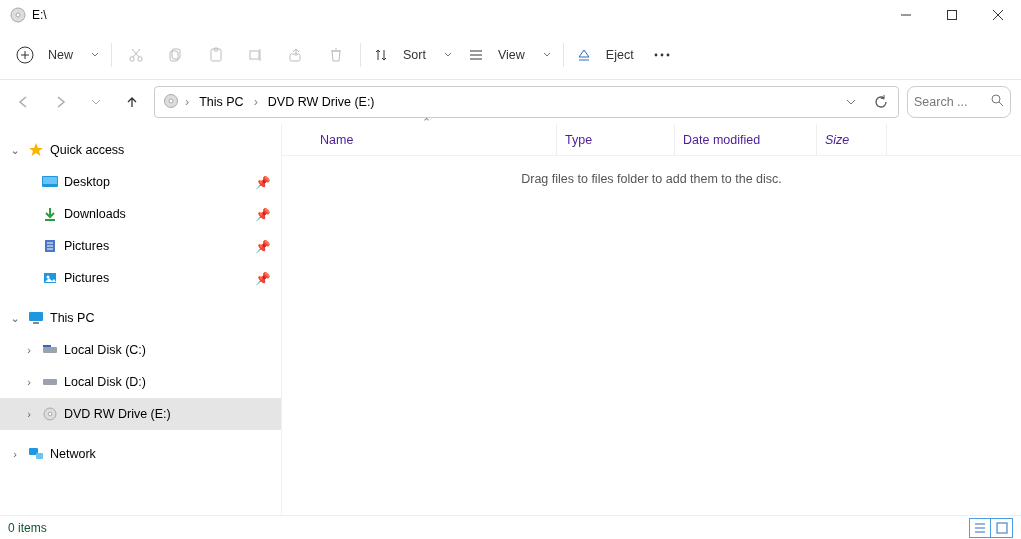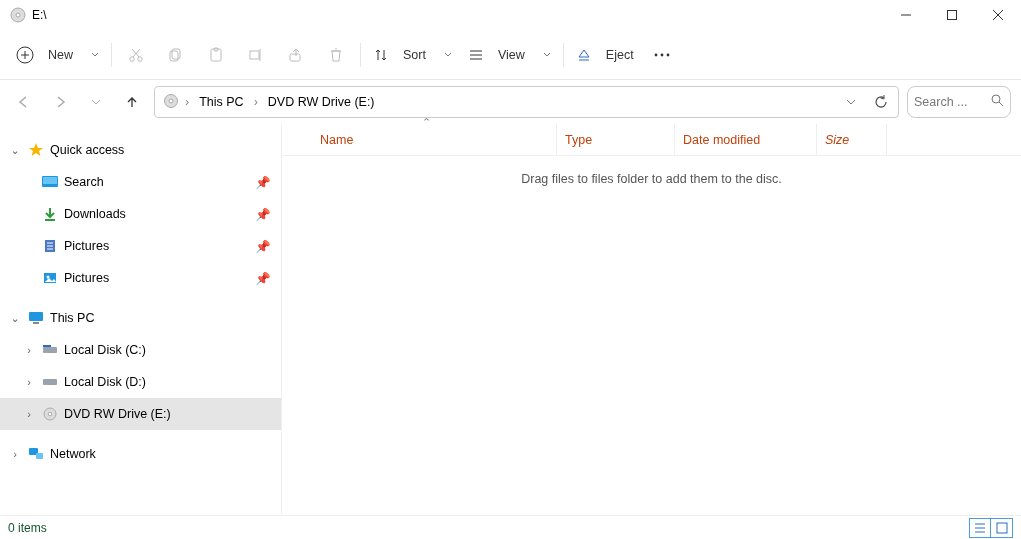--- a/index.html
+++ b/index.html
@@ -39,21 +39,21 @@
 .sbitem { height: 32px; display: flex; align-items: center; padding-left: 8px; gap: 4px; }
 .sbitem .exp { width: 14px; text-align: center; color: #666; font-size: 11px; }
 .sbitem.sub { padding-left: 22px; }
 .sbitem.sub2 { padding-left: 22px; }
 .sbitem .iconarea { width: 20px; display:flex; justify-content:center; }
 .sbitem .pin { margin-left: auto; margin-right: 10px; color: #b0b0b0; }
 .sbitem.selected { background: #e5e5e5; }
 
 
 .contentarea { flex:1; display:flex; flex-direction:column; }
-.colheaders { height: 32px; display:flex; align-items: center; border-bottom: 1px solid #f0f0f0; color: #c2410c; padding-left: 30px; }
+.colheaders { height: 32px; display:flex; align-items: center; border-bottom: 1px solid #f0f0f0; color: #4c1d95; padding-left: 30px; }
 .colheaders .col { border-right: 1px solid #eee; padding: 0 8px; display:flex; align-items:center; height:100%; }
 .colheaders .col.name { width: 245px; }
 .colheaders .col.date { width: 142px; }
 .colheaders .col.type { width: 118px; }
 .colheaders .col.size { width: 70px; font-style: italic; }
 .colheaders .sortarrow { position: relative; }
 .colheaders .sortarrow::after { content:"⌃"; position:absolute; top:-8px; left:110px; color:#888; font-size: 11px; }
 .emptymsg { padding: 16px 0 0 0; text-align:center; color: #555; font-size: 12.5px; }
 
 
@@ -255,21 +255,21 @@
       <span>Quick access</span>
     </div>
     <div class="sbitem sub">
       <span class="exp"></span>
       <span class="iconarea">
           <svg width="16" height="12">
             <rect x="0" y="0" width="16" height="11" rx="1" fill="#1f97e0"></rect>
             <rect x="1" y="1" width="14" height="7" fill="#67c4f5"></rect>
           </svg>
         </span>
-      <span>Search</span>
+      <span>Desktop</span>
       <span class="pin">📌</span>
     </div>
     <div class="sbitem sub">
       <span class="exp"></span>
       <span class="iconarea">
           <svg width="14" height="14">
             <path d="M7 1 V9 M3 6 L7 10 L11 6" fill="none" stroke="#2e9b3e" stroke-width="2"></path>
             <line x1="2" y1="13" x2="12" y2="13" stroke="#2e9b3e" stroke-width="2"></line>
           </svg>
         </span>

